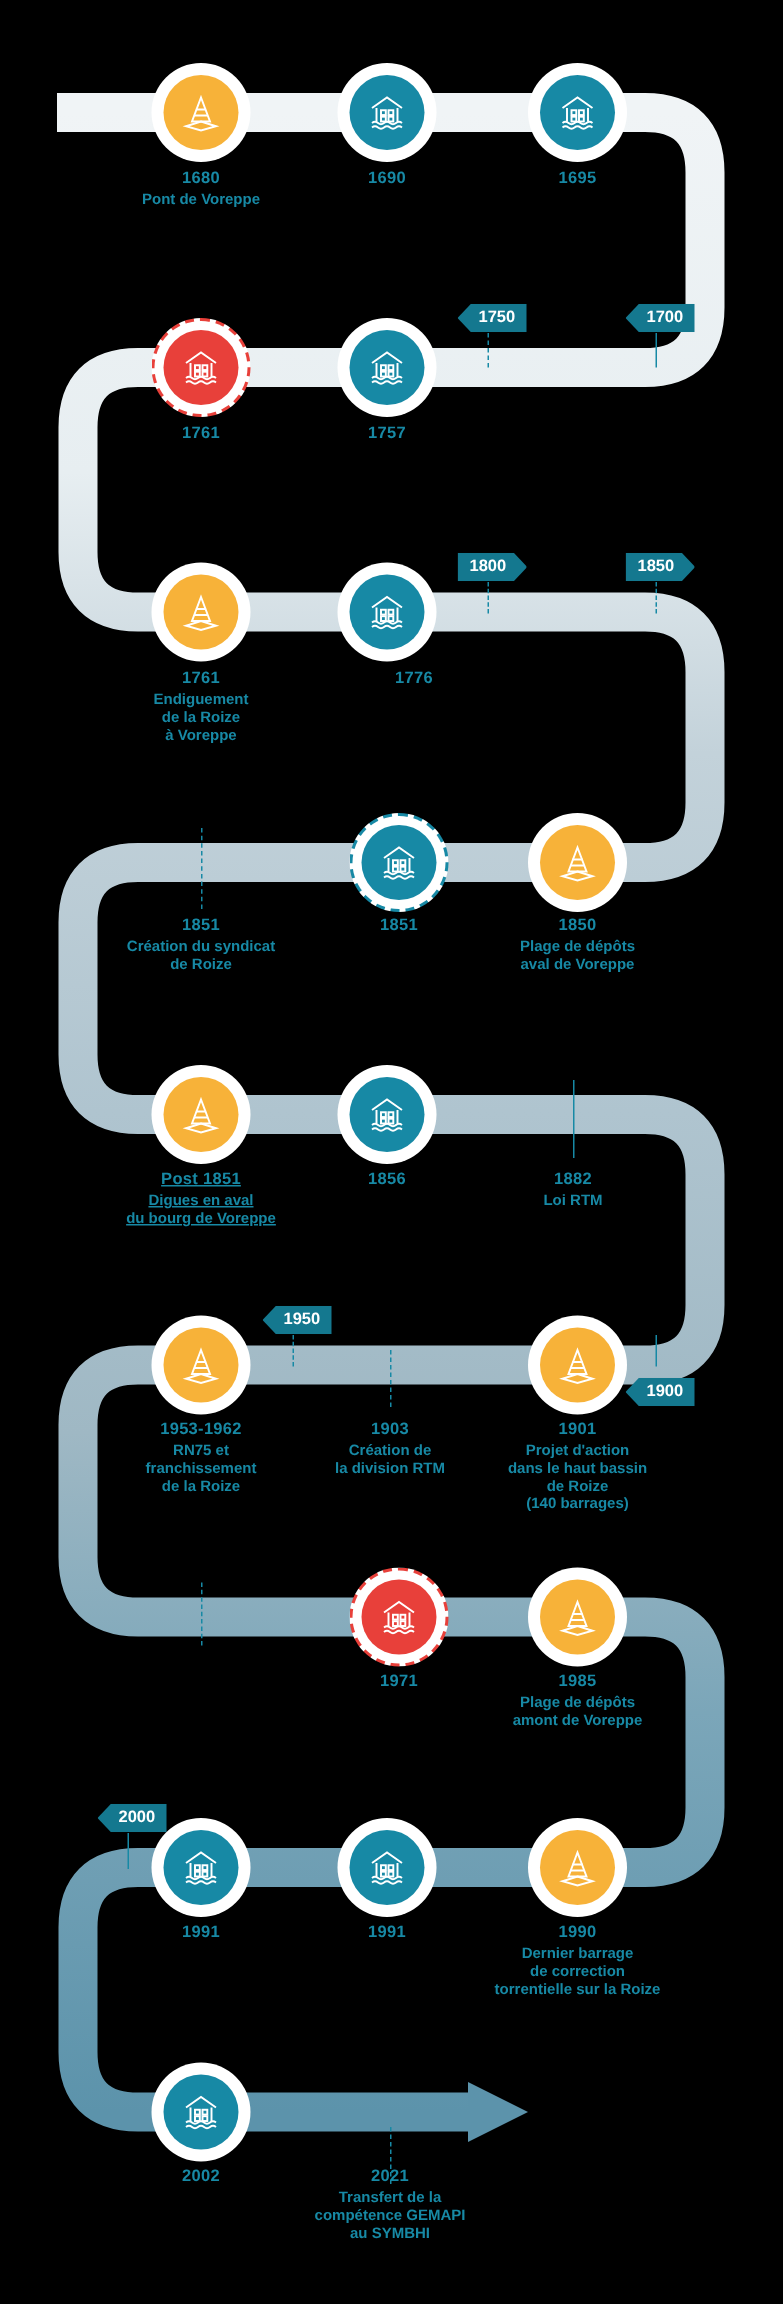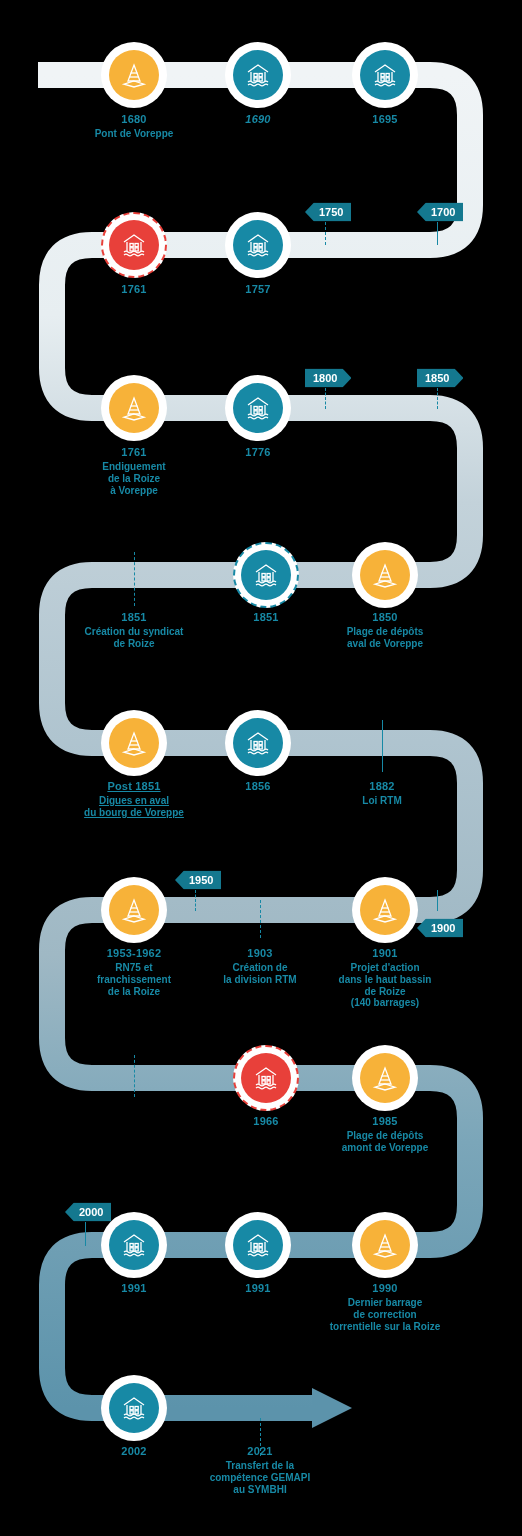--- a/index.html
+++ b/index.html
@@ -165,21 +165,21 @@
           <path d="M21 11 v9"></path>
         <rect x="10" y="12.5" width="3.2" height="3.2"></rect>
           <rect x="15" y="12.5" width="3.2" height="3.2"></rect>
         <rect x="10" y="16.8" width="3.2" height="3.2"></rect>
           <rect x="15" y="16.8" width="3.2" height="3.2"></rect>
         <path d="M4 21 q2-1.6 4 0 t4 0 t4 0 t4 0 t4 0"></path>
         <path d="M4 24 q2-1.6 4 0 t4 0 t4 0 t4 0 t4 0"></path>
       </svg>
     </div>
   </div>
-  <div class="lbl" style="left:258px;top:113px;font-style:italic;">
+  <div class="lbl" style="left:258px;top:113px;">
     <div class="yr">1690</div>
   </div>
 
   <div class="node" style="left:385px;top:75px;">
     <div class="halo"></div>
     <div class="disc teal">
       <svg width="28" height="28" viewBox="0 0 28 28" fill="none" stroke="#fff" stroke-width="1.3">
         <path d="M4 11 L14 4 L24 11"></path>
           <path d="M7 11 v9"></path>
           <path d="M21 11 v9"></path>
@@ -265,21 +265,21 @@
           <path d="M21 11 v9"></path>
         <rect x="10" y="12.5" width="3.2" height="3.2"></rect>
           <rect x="15" y="12.5" width="3.2" height="3.2"></rect>
         <rect x="10" y="16.8" width="3.2" height="3.2"></rect>
           <rect x="15" y="16.8" width="3.2" height="3.2"></rect>
         <path d="M4 21 q2-1.6 4 0 t4 0 t4 0 t4 0 t4 0"></path>
         <path d="M4 24 q2-1.6 4 0 t4 0 t4 0 t4 0 t4 0"></path>
       </svg>
     </div>
   </div>
-  <div class="lbl" style="left:258px;top:446px;">
+  <div class="lbl" style="left:276px;top:446px;">
     <div class="yr">1776</div>
   </div>
 
   <div class="lbl" style="left:134px;top:611px;">
     <div class="yr">1851</div>
     <div class="dsc">
         <div>Création du syndicat</div>
         <div>de Roize</div>
       </div>
   </div>
@@ -427,21 +427,21 @@
         <rect x="10" y="12.5" width="3.2" height="3.2"></rect>
           <rect x="15" y="12.5" width="3.2" height="3.2"></rect>
         <rect x="10" y="16.8" width="3.2" height="3.2"></rect>
           <rect x="15" y="16.8" width="3.2" height="3.2"></rect>
         <path d="M4 21 q2-1.6 4 0 t4 0 t4 0 t4 0 t4 0"></path>
         <path d="M4 24 q2-1.6 4 0 t4 0 t4 0 t4 0 t4 0"></path>
       </svg>
     </div>
   </div>
   <div class="lbl" style="left:266px;top:1115px;">
-    <div class="yr">1966</div>
+    <div class="yr">1971</div>
   </div>
 
   <div class="node" style="left:385px;top:1078px;">
     <div class="halo"></div>
     <div class="disc orange">
       <svg width="28" height="28" viewBox="0 0 28 28" fill="none" stroke="#fff" stroke-width="1.3">
         <path d="M14 4 L20 20 L8 20 Z"></path>
           <path d="M10.6 12 h6.8"></path>
           <path d="M9.6 16 h8.8"></path>
         <path d="M14 20 L24 23.2 L14 26 L4 23.2 Z"></path>

